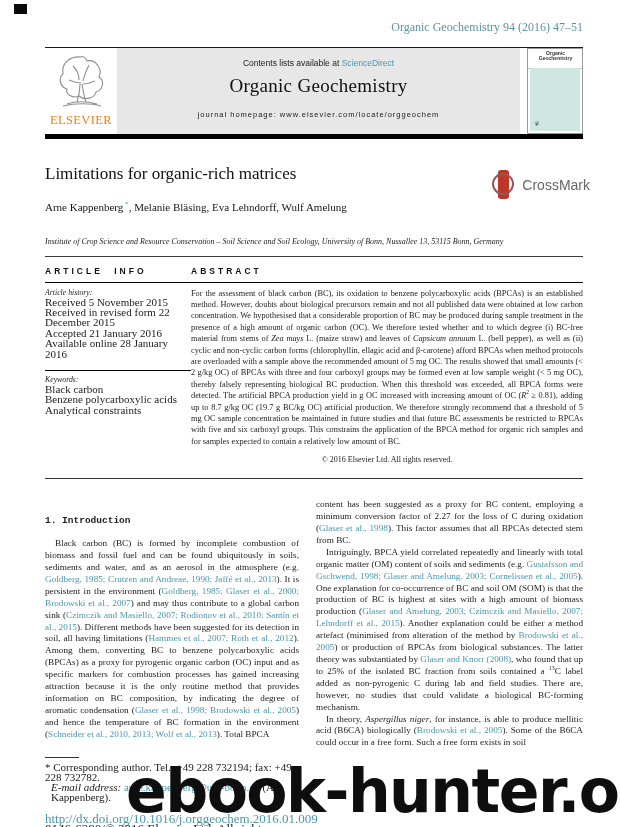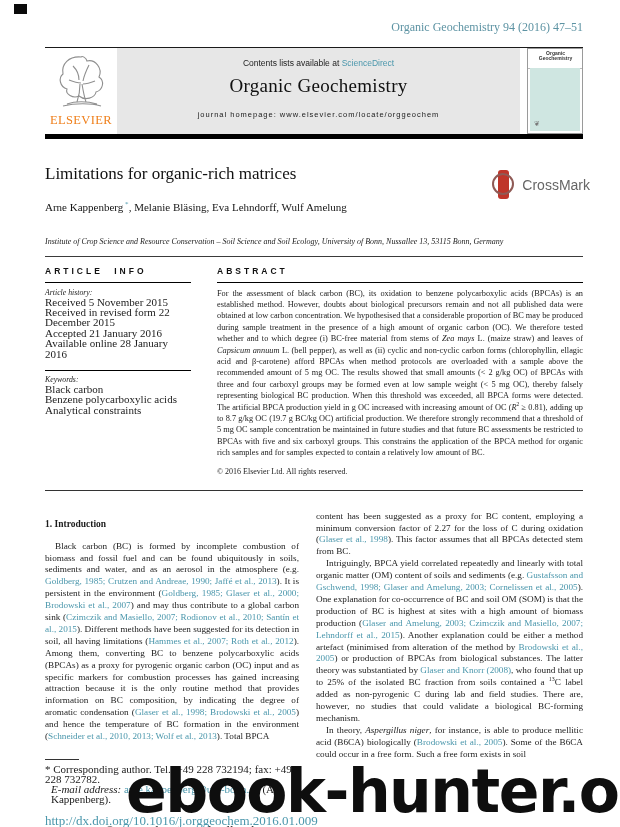--- a/index.html
+++ b/index.html
@@ -32,36 +32,36 @@
   .art-title{margin-top:24px;font-size:17px;line-height:21.5px;color:#111;max-width:440px;}
   .crossmark{position:absolute;right:30px;top:150px;display:flex;align-items:center;}
   .cm-icon{position:relative;width:26px;height:30px;}
   .cm-ring{position:absolute;left:0;top:3px;width:22px;height:22px;border:2.5px solid #8f5a55;border-radius:50%;box-sizing:border-box;}
   .cm-rect{position:absolute;left:6px;top:0;width:11px;height:29px;background:#bf352a;border-radius:3px;}
   .cm-label{font-size:14px;color:#666;margin-left:4px;}
   .authors{margin-top:16px;font-size:11px;color:#151515;}
   .affiliation{margin-top:24px;font-size:8px;font-style:italic;color:#222;}
   .rule{border-top:1px solid #3a3a3a;height:0;}
   
-  .info-abs{display:flex;margin-top:9px;gap:26px;}
+  .info-abs{display:flex;margin-top:9px;}
   .info-col{width:146px;flex:none;}
   .abs-col{flex:1;}
   .mini-heading{font-size:8.5px;font-weight:bold;letter-spacing:3px;word-spacing:6px;color:#111;}
   .hrule{border-top:1px solid #000;margin:6px 0 5px 0;}
   .info-label{font-size:7.8px;font-style:italic;margin-top:1px;}
   .info-line{font-size:11px;line-height:10.4px;}
   .kw-rule{border-top:1px solid #000;margin:11px 0 4px 0;}
   .abstract-text{font-size:8.3px;line-height:11.4px;text-align:justify;color:#1b1b1b;}
-  .abs-copyright{text-align:left;font-size:8px;margin-top:8px;}
+  .abs-copyright{text-align:center;font-size:8px;margin-top:8px;}
   .full-rule{margin-top:14px;border-top:1px solid #333;}
   
   .body-cols{display:flex;gap:17px;margin-top:20px;}
   .col-left{width:254px;flex:none;}
   .col-right{flex:1;}
-  .sec-heading{font-size:9.5px;font-weight:bold;margin:8px 0 12px 0;}
+  .sec-heading{font-size:9.5px;font-weight:bold;margin:16px 0 12px 0;font-family:Liberation Mono, monospace;}
   .para{font-size:9.2px;line-height:11.9px;text-align:justify;margin:0;text-indent:10px;}
   .para.noindent{text-indent:0;}
   .para + .para{margin-top:0;}
   
   .footnote{margin-top:16px;}
   .fn-rule{width:34px;border-top:1px solid #333;margin-bottom:4px;}
   .fn-line{font-size:11px;line-height:10px;color:#1b1b1b;padding-left:6px;}
   .fn-line.first{padding-left:0;}
   .doi-block{margin-top:12px;}
   .doi-line{font-size:13px;line-height:10px;color:#4b97ac;}

